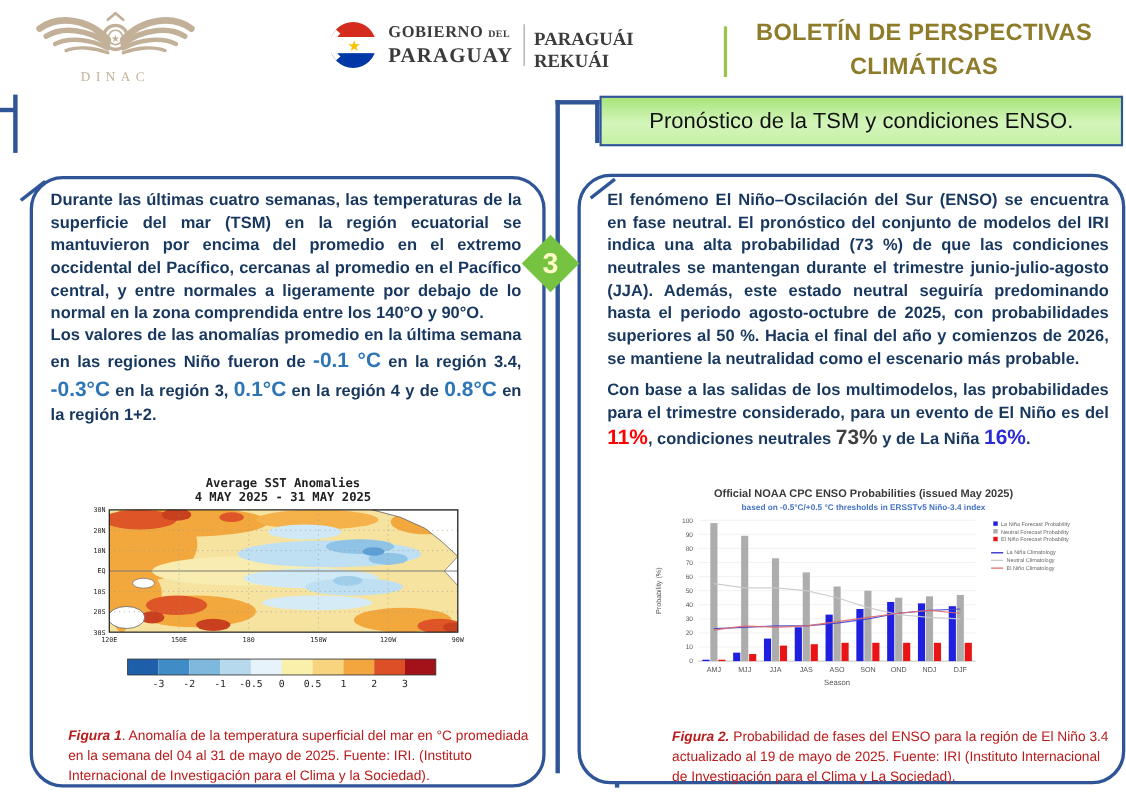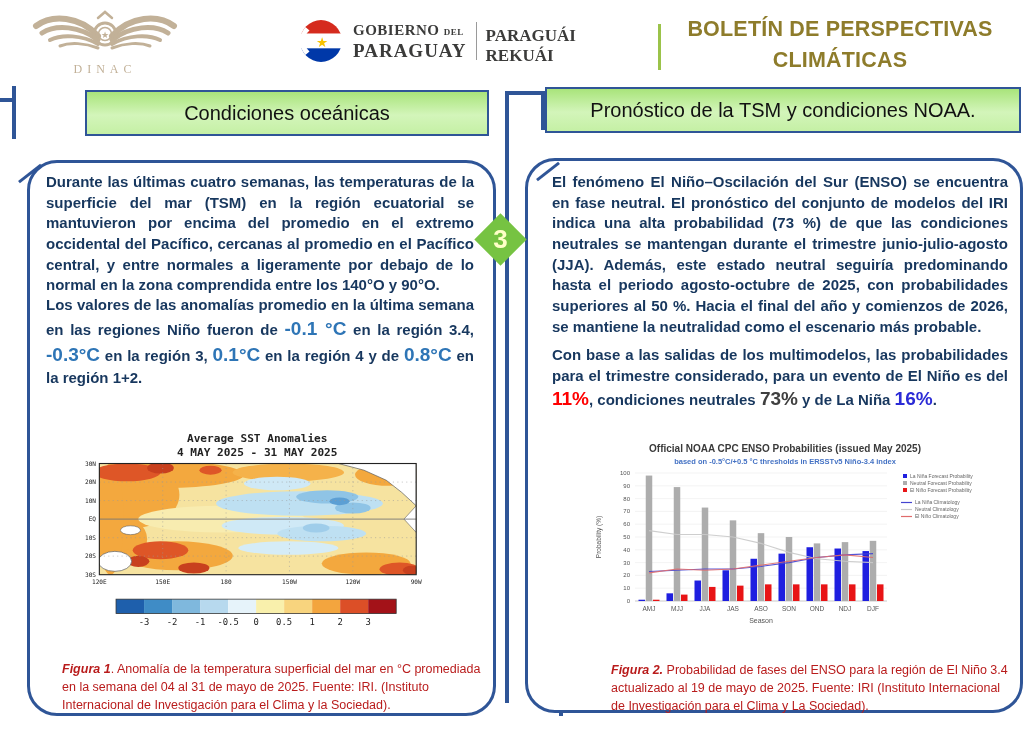--- a/index.html
+++ b/index.html
@@ -103,25 +103,22 @@
     <div>CLIMÁTICAS</div>
   </div>
 
   <div class="nv" style="left:0;top:98px;width:14px;height:4px"></div>
   <div class="nv" style="left:12px;top:86px;width:4px;height:53px"></div>
   <div class="nv" style="left:505px;top:91px;width:4px;height:612px"></div>
   <div class="nv" style="left:505px;top:91px;width:40px;height:4px"></div>
   <div class="nv" style="left:541px;top:91px;width:4px;height:39px"></div>
   <div class="nv" style="left:559px;top:686px;width:4px;height:30px"></div>
 
-  <div class="gbox" style="left:85px;top:90px;width:400px">
-      <span>Condiciones oceánicas</span>
-    </div>
   <div class="gbox" style="left:545px;top:87px;width:472px">
-      <span>Pronóstico de la TSM y condiciones NOAA.</span>
+      <span>Pronóstico de la TSM y condiciones ENSO.</span>
     </div>
 
   <div class="panel" style="left:27px;top:160px;width:463px;height:550px"></div>
   <div class="tail" style="left:16px;top:172px"></div>
   <div class="panel" style="left:525px;top:158px;width:492px;height:549px"></div>
   <div class="tail" style="left:534px;top:170px"></div>
 
   <div class="diamond">
     <div class="sq"></div>
     <div class="num">3</div>

